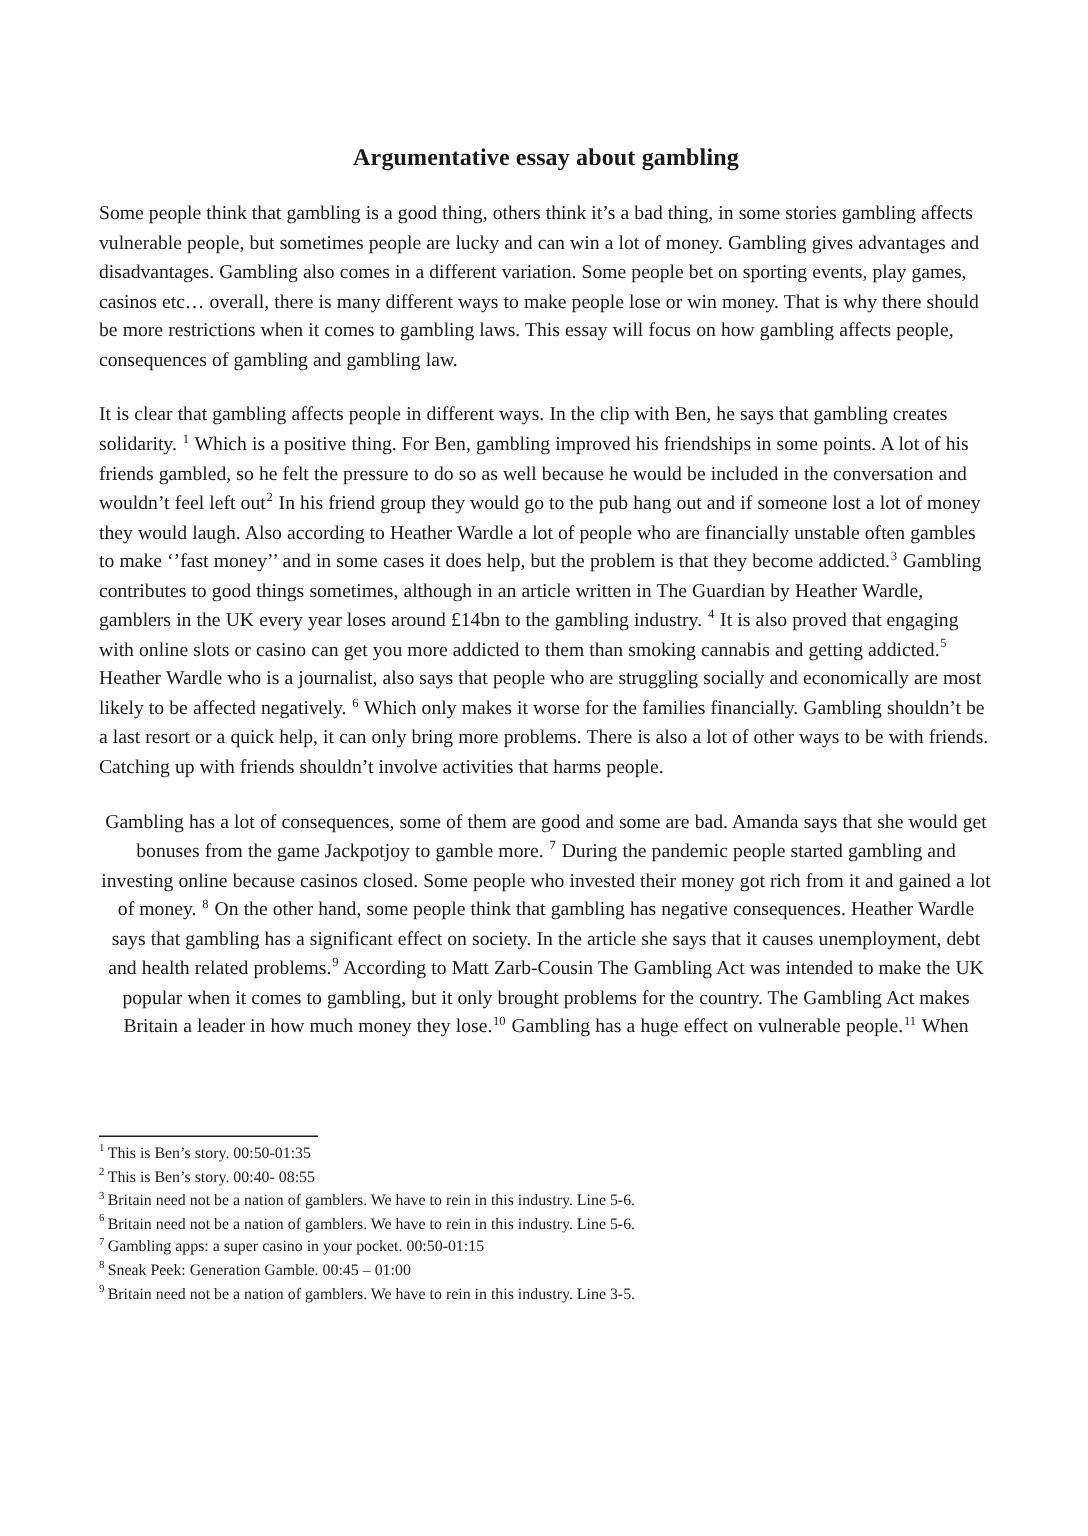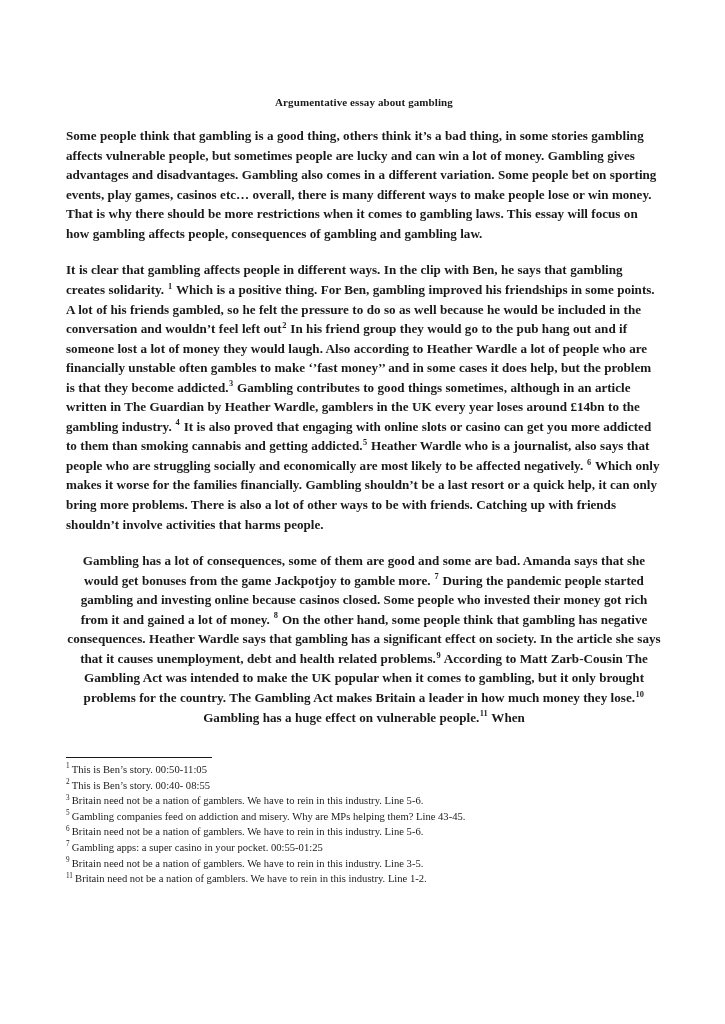--- a/index.html
+++ b/index.html
@@ -26,35 +26,34 @@
   }
 
   .content {
     position: absolute;
     left: 66px;
     top: 96px;
     width: 596px;
   }
 
   .doc-title {
-    font-size: 11px;
+    font-size: 16px;
     font-weight: bold;
     text-align: center;
     margin: 0 0 17px 0;
     letter-spacing: 0.1px;
     line-height: 1.2;
   }
 
   .body-para {
     font-size: 13.1px;
     line-height: 19.55px;
     text-align: left;
     margin: 0 0 17px 0;
     word-spacing: 0.15px;
-    font-weight: bold;
   }
   .body-para:last-child { margin-bottom: 0; text-align: center; }
 
   sup.fn {
     font-size: 8.4px;
     vertical-align: super;
     line-height: 0;
     padding: 0 0.5px;
   }
 
@@ -104,24 +103,23 @@
         <p class="body-para"><span>Some people think that gambling is a good thing, others think it’s a bad thing, in some stories gambling affects vulnerable people, but sometimes people are lucky and can win a lot of money. Gambling gives advantages and disadvantages. Gambling also comes in a different variation. Some people bet on sporting events, play games, casinos etc…  overall, there is many different ways to make people lose or win money. That is why there should be more restrictions when it comes to gambling laws. This essay will focus on how gambling affects people, consequences of gambling and gambling law.</span></p>
         <p class="body-para"><span>It is clear that gambling affects people in different ways. In the clip with Ben, he says that gambling creates solidarity. </span><sup class="fn">1</sup><span>  Which is a positive thing. For Ben, gambling improved his friendships in some points. A lot of his friends gambled, so he felt the pressure to do so as well because he would be included in the conversation and wouldn’t feel left out</span><sup class="fn">2</sup><span> In his friend group they would go to the pub hang out and if someone lost a lot of money they would laugh. Also according to Heather Wardle a lot of people who are financially unstable often gambles to make ‘’fast money’’ and in some cases it does help, but the problem is that they become addicted.</span><sup class="fn">3</sup><span> Gambling contributes to good things sometimes, although in an article written in The Guardian by Heather Wardle, gamblers in the UK every year loses around £14bn to the gambling industry. </span><sup class="fn">4</sup><span> It is also proved that engaging with online slots or casino can get you more addicted to them than smoking cannabis and getting addicted.</span><sup class="fn">5</sup><span> Heather Wardle who is a journalist, also says that people who are struggling socially and economically are most likely to be affected negatively. </span><sup class="fn">6</sup><span> Which only makes it worse for the families financially. Gambling shouldn’t be a last resort or a quick help, it can only bring more problems. There is also a lot of other ways to be with friends. Catching up with friends shouldn’t involve activities that harms people.</span></p>
         <p class="body-para"><span>Gambling has a lot of consequences, some of them are good and some are bad. Amanda says that she would get bonuses from the game Jackpotjoy to gamble more. </span><sup class="fn">7</sup><span> During the pandemic people started gambling and investing online because casinos closed. Some people who invested their money got rich from it and gained a lot of money. </span><sup class="fn">8</sup><span> On the other hand, some people think that gambling has negative consequences. Heather Wardle says that gambling has a significant effect on society. In the article she says that it causes unemployment, debt and health related problems.</span><sup class="fn">9</sup><span> According to Matt Zarb-Cousin The Gambling Act was intended to make the UK popular when it comes to gambling, but it only brought problems for the country. The Gambling Act makes Britain a leader in how much money they lose.</span><sup class="fn">10</sup><span> Gambling has a huge effect on vulnerable people.</span><sup class="fn">11</sup><span> When</span></p>
       </div>
 
   </div>
 
   <div class="footnotes">
     <div class="fn-rule"></div>
     <ol class="fn-list">
-        <li class="fn-item"><sup>1</sup><span>This is Ben’s story. 00:50-11:05</span></li>
+        <li class="fn-item"><sup>1</sup><span>This is Ben’s story. 00:50-01:35</span></li>
         <li class="fn-item"><sup>2</sup><span>This is Ben’s story. 00:40- 08:55</span></li>
         <li class="fn-item"><sup>3</sup><span>Britain need not be a nation of gamblers. We have to rein in this industry. Line 5-6.</span></li>
-        <li class="fn-item"><sup>5</sup><span>Gambling companies feed on addiction and misery. Why are MPs helping them? Line 43-45.</span></li>
         <li class="fn-item"><sup>6</sup><span>Britain need not be a nation of gamblers. We have to rein in this industry. Line 5-6.</span></li>
-        <li class="fn-item"><sup>7</sup><span>Gambling apps: a super casino in your pocket. 00:55-01:25</span></li>
+        <li class="fn-item"><sup>7</sup><span>Gambling apps: a super casino in your pocket. 00:50-01:15</span></li>
+        <li class="fn-item"><sup>8</sup><span>Sneak Peek: Generation Gamble. 00:45 – 01:00</span></li>
         <li class="fn-item"><sup>9</sup><span>Britain need not be a nation of gamblers. We have to rein in this industry. Line 3-5.</span></li>
-        <li class="fn-item"><sup>11</sup><span>Britain need not be a nation of gamblers. We have to rein in this industry. Line 1-2.</span></li>
       </ol>
   </div>
 
 </div>
 
 </body></html>

